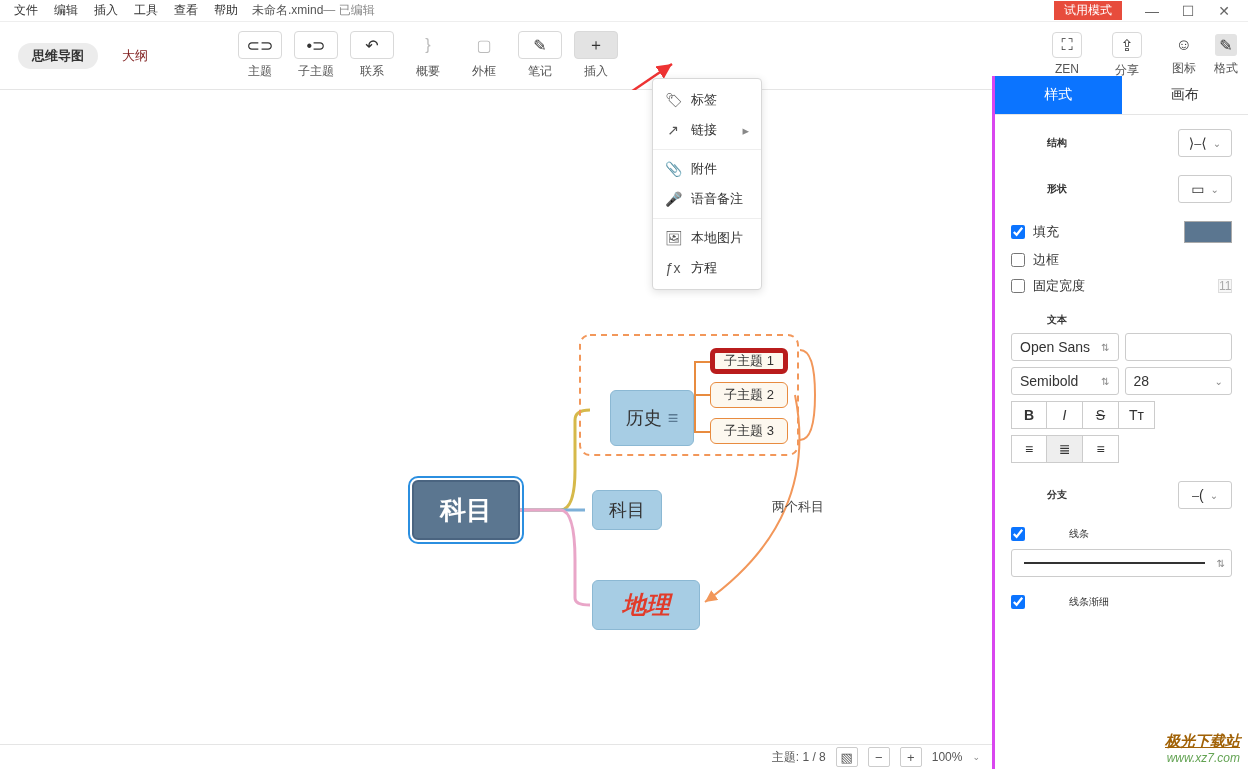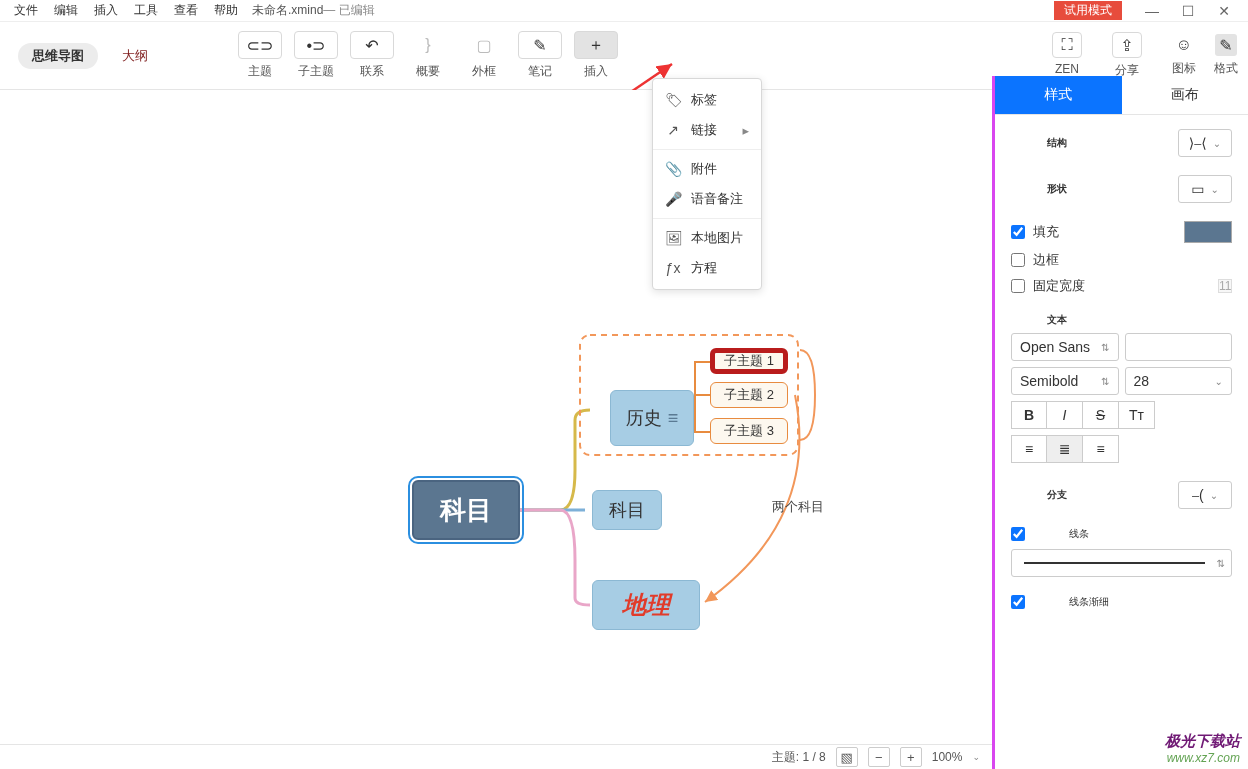--- a/index.html
+++ b/index.html
@@ -53,21 +53,21 @@
 .canvas { position:absolute; top:90px; left:0; right:256px; bottom:28px; background:#fff; }
 .statusbar { position:absolute; bottom:0; left:0; right:256px; height:21px; border-top:1px solid #e5e5e5; display:flex; align-items:center; justify-content:flex-end; padding:12px 12px; gap:10px; font-size:12px; color:#555;}
 .statusbar .sb-btn { border:1px solid #ccc; width:22px;height:20px; display:flex;align-items:center;justify-content:center; border-radius:2px; font-size:13px;}
 .node { position:absolute; border-radius:6px; display:flex; align-items:center; justify-content:center; }
 .dropdown-menu { position:absolute; top:78px; left:652px; width:110px; background:#fff; border:1px solid #d8d8d8; border-radius:4px; box-shadow:0 2px 8px rgba(0,0,0,0.12); padding:6px 0; z-index:50;}
 .dm-item { display:flex; align-items:center; gap:10px; padding:6px 12px; font-size:13px; }
 .dm-item .mi { width:16px; text-align:center; font-size:14px; color:#555; }
 .dm-sep { height:1px; background:#eee; margin:4px 0; }
 .arrow { position:absolute; left:620px; top:60px; width:60px; height:40px; pointer-events:none; }
 .watermark { position:absolute; right:8px; bottom:4px; font-size:14px; color:#63a353; font-style:italic; z-index:100; display:flex; flex-direction:column; align-items:flex-end;}
-.watermark .cn { color:#701a75; font-weight:600; font-size:15px; }
+.watermark .cn { color:#a16207; font-weight:600; font-size:15px;text-decoration:underline; }
 .watermark .url { color:#63a353; font-size:12px; }
 svg.connector { position:absolute; top:0; left:0; pointer-events:none; }
 </style>
 </head>
 <body>
 
 <div class="titlebar">
   <span class="menu-item">文件</span>
   <span class="menu-item">编辑</span>
   <span class="menu-item">插入</span>

